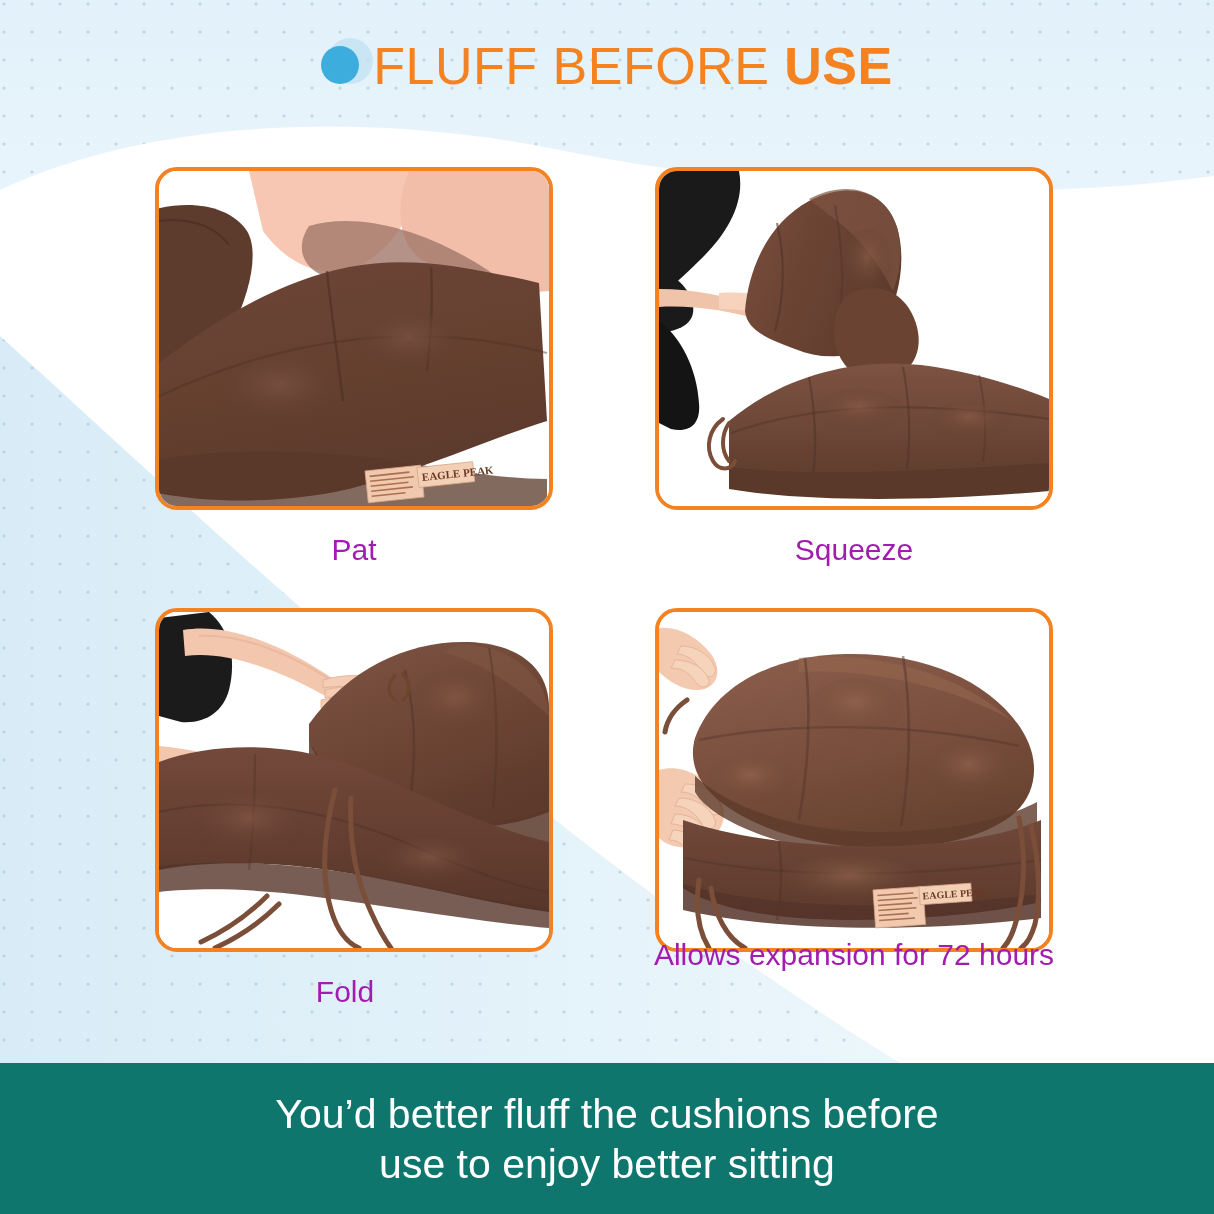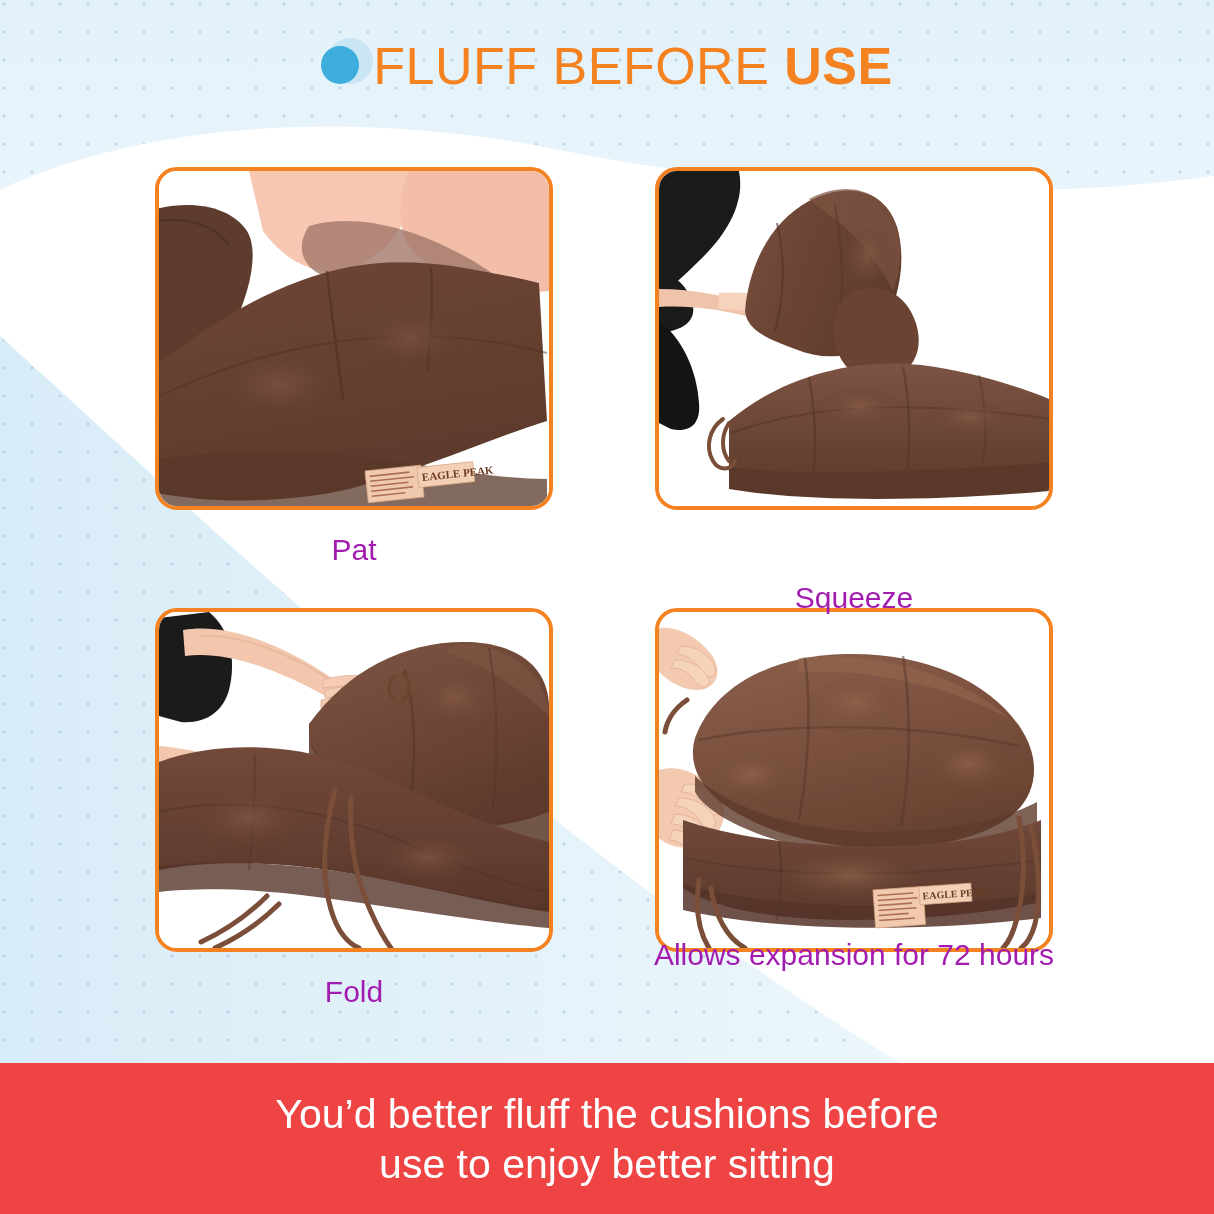--- a/index.html
+++ b/index.html
@@ -53,28 +53,28 @@
   #panel-4 { left:655px; top:608px; width:398px; height:344px; }
 
   .photo{ position:absolute; inset:0; overflow:hidden; }
 
   .caption{
     position:absolute; z-index:5;
     font-size:30px; color:#a21caf; text-align:center;
     line-height:34px; white-space:nowrap;
   }
   #caption-1 { left:155px; top:533px; width:398px; }
-  #caption-2 { left:655px; top:533px; width:398px;margin-top:48px; }
-  #caption-3 { left:155px; top:975px; width:398px; }
+  #caption-2 { left:655px; top:533px; width:398px; }
+  #caption-3 { left:146px; top:975px; width:398px; }
   #caption-4 { left:625px; top:938px; width:458px; }
 
   
   .banner{
     position:absolute; left:0; top:1063px; width:1214px; height:151px;
-    background:#ef4444; z-index:6;
+    background:#0f766e; z-index:6;
     display:flex; flex-direction:column;
     align-items:center; justify-content:center;
   }
   .banner-line{
     color:#ffffff; font-size:41px; line-height:50px;
     text-align:center; white-space:nowrap;
   }
 </style>
 </head>
 <body>

